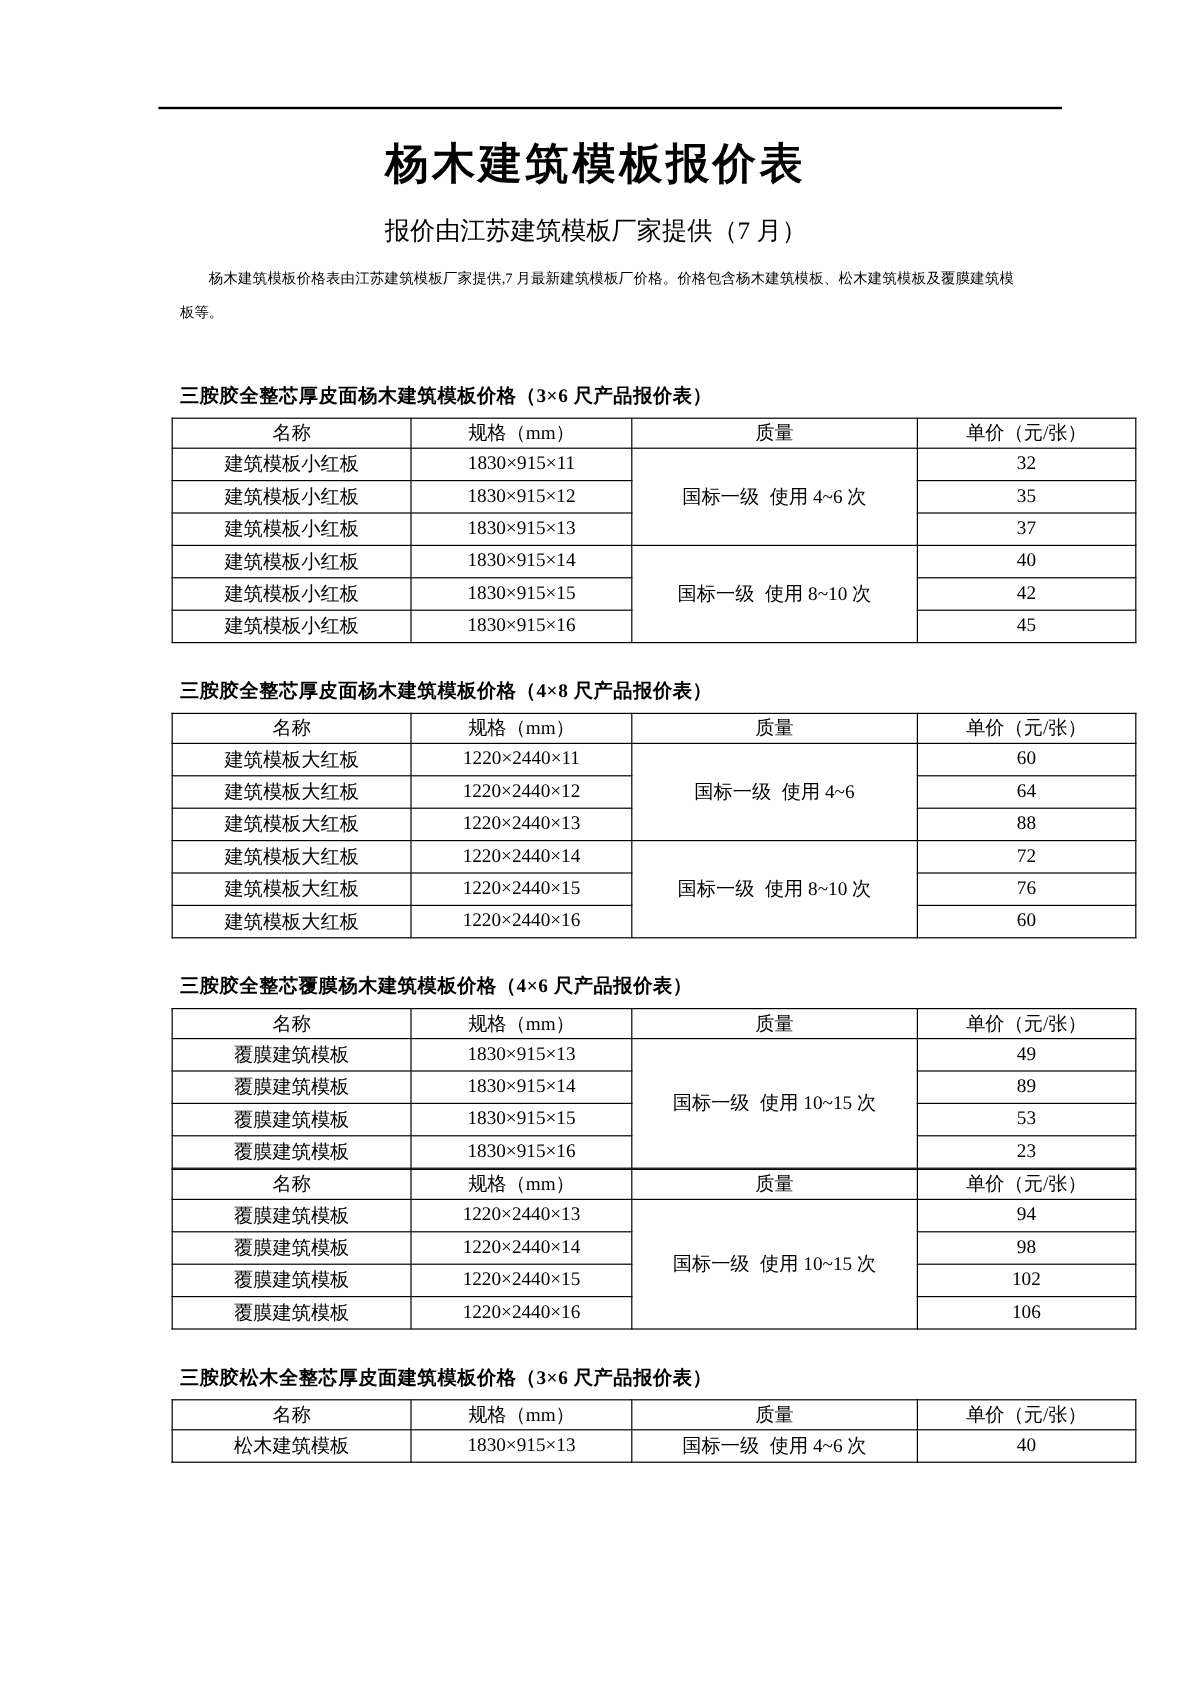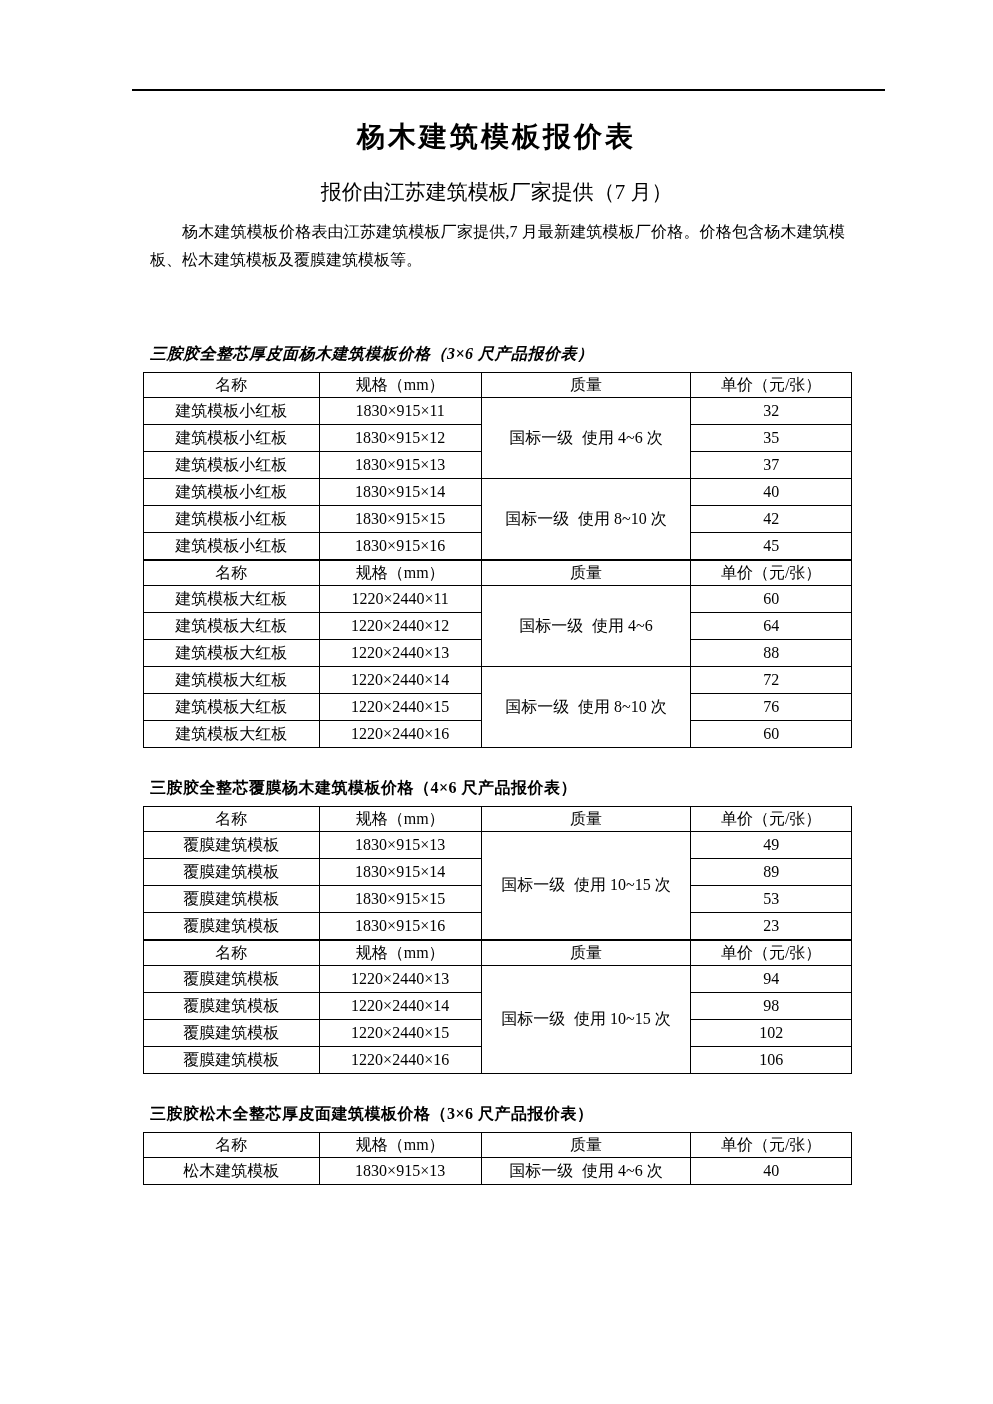--- a/index.html
+++ b/index.html
@@ -19,56 +19,55 @@
     margin: 89px 0 0 132px;
     width: 753px;
     height: 0;
     border-top: 2px solid #000;
   }
   .page-title {
     margin-top: 22px;
     text-align: center;
     font-family: "DejaVu Sans", "Liberation Sans", sans-serif;
     font-weight: bold;
-    font-size: 28px;
+    font-size: 36px;
     line-height: 47px;
     letter-spacing: 3px;
   }
   .page-subtitle {
     margin-top: 18px;
     text-align: center;
     font-size: 21px;
     line-height: 28px;
   }
   .intro {
     margin: 12px 148px 0 150px;
-    font-size: 16px;
+    font-size: 12px;
     line-height: 28px;
     text-indent: 2em;
     text-align: justify;
   }
   .tables-container {
     margin-left: 143px;
     width: 710px;
   }
   .table-section { margin: 0; }
   .section-title {
     margin: 30px 0 7px 7px;
     font-size: 16px;
     font-weight: bold;
     letter-spacing: 0.5px;
   }
   .table-section.first .section-title {
-    margin-top: 70px;
-    font-style: italic;
+    margin-top: 46px;
   }
   table.price-table {
     border-collapse: collapse;
     table-layout: fixed;
-    width: 709px;
+    width: 804px;
   }
   table.price-table th,
   table.price-table td {
     border: 1.5px solid #000;
     padding: 0;
     text-align: center;
     vertical-align: middle;
     font-size: 16px;
     font-weight: normal;
     overflow: hidden;
@@ -141,20 +140,21 @@
           </tr>
           <tr>
             <td>建筑模板小红板</td>
             <td>1830×915×16</td>
             <td>45</td>
           </tr>
         </tbody>
       </table>
     </div>
     <div class="table-section">
+      <div class="section-title">三胺胶全整芯厚皮面杨木建筑模板价格（4×8 尺产品报价表）</div>
       <table class="price-table">
         <colgroup>
           <col class="col-name">
           <col class="col-spec">
           <col class="col-quality">
           <col class="col-price">
         </colgroup>
         <thead>
           <tr>
             <th>名称</th>

